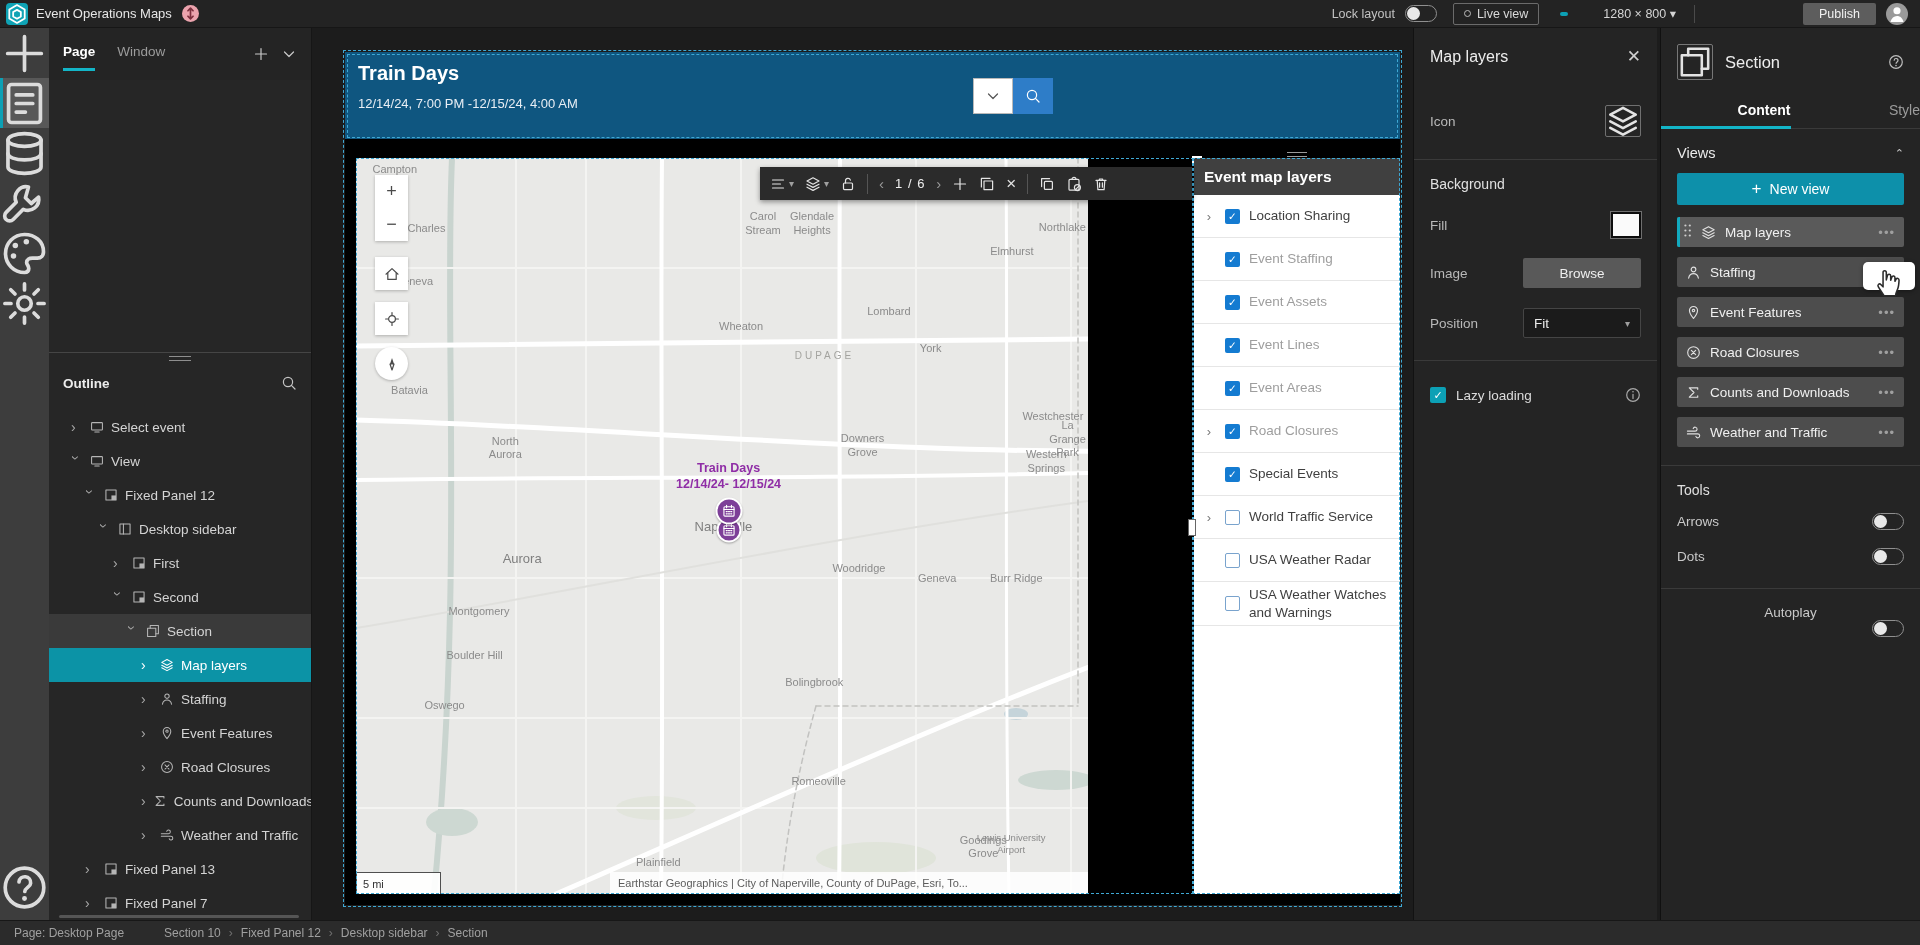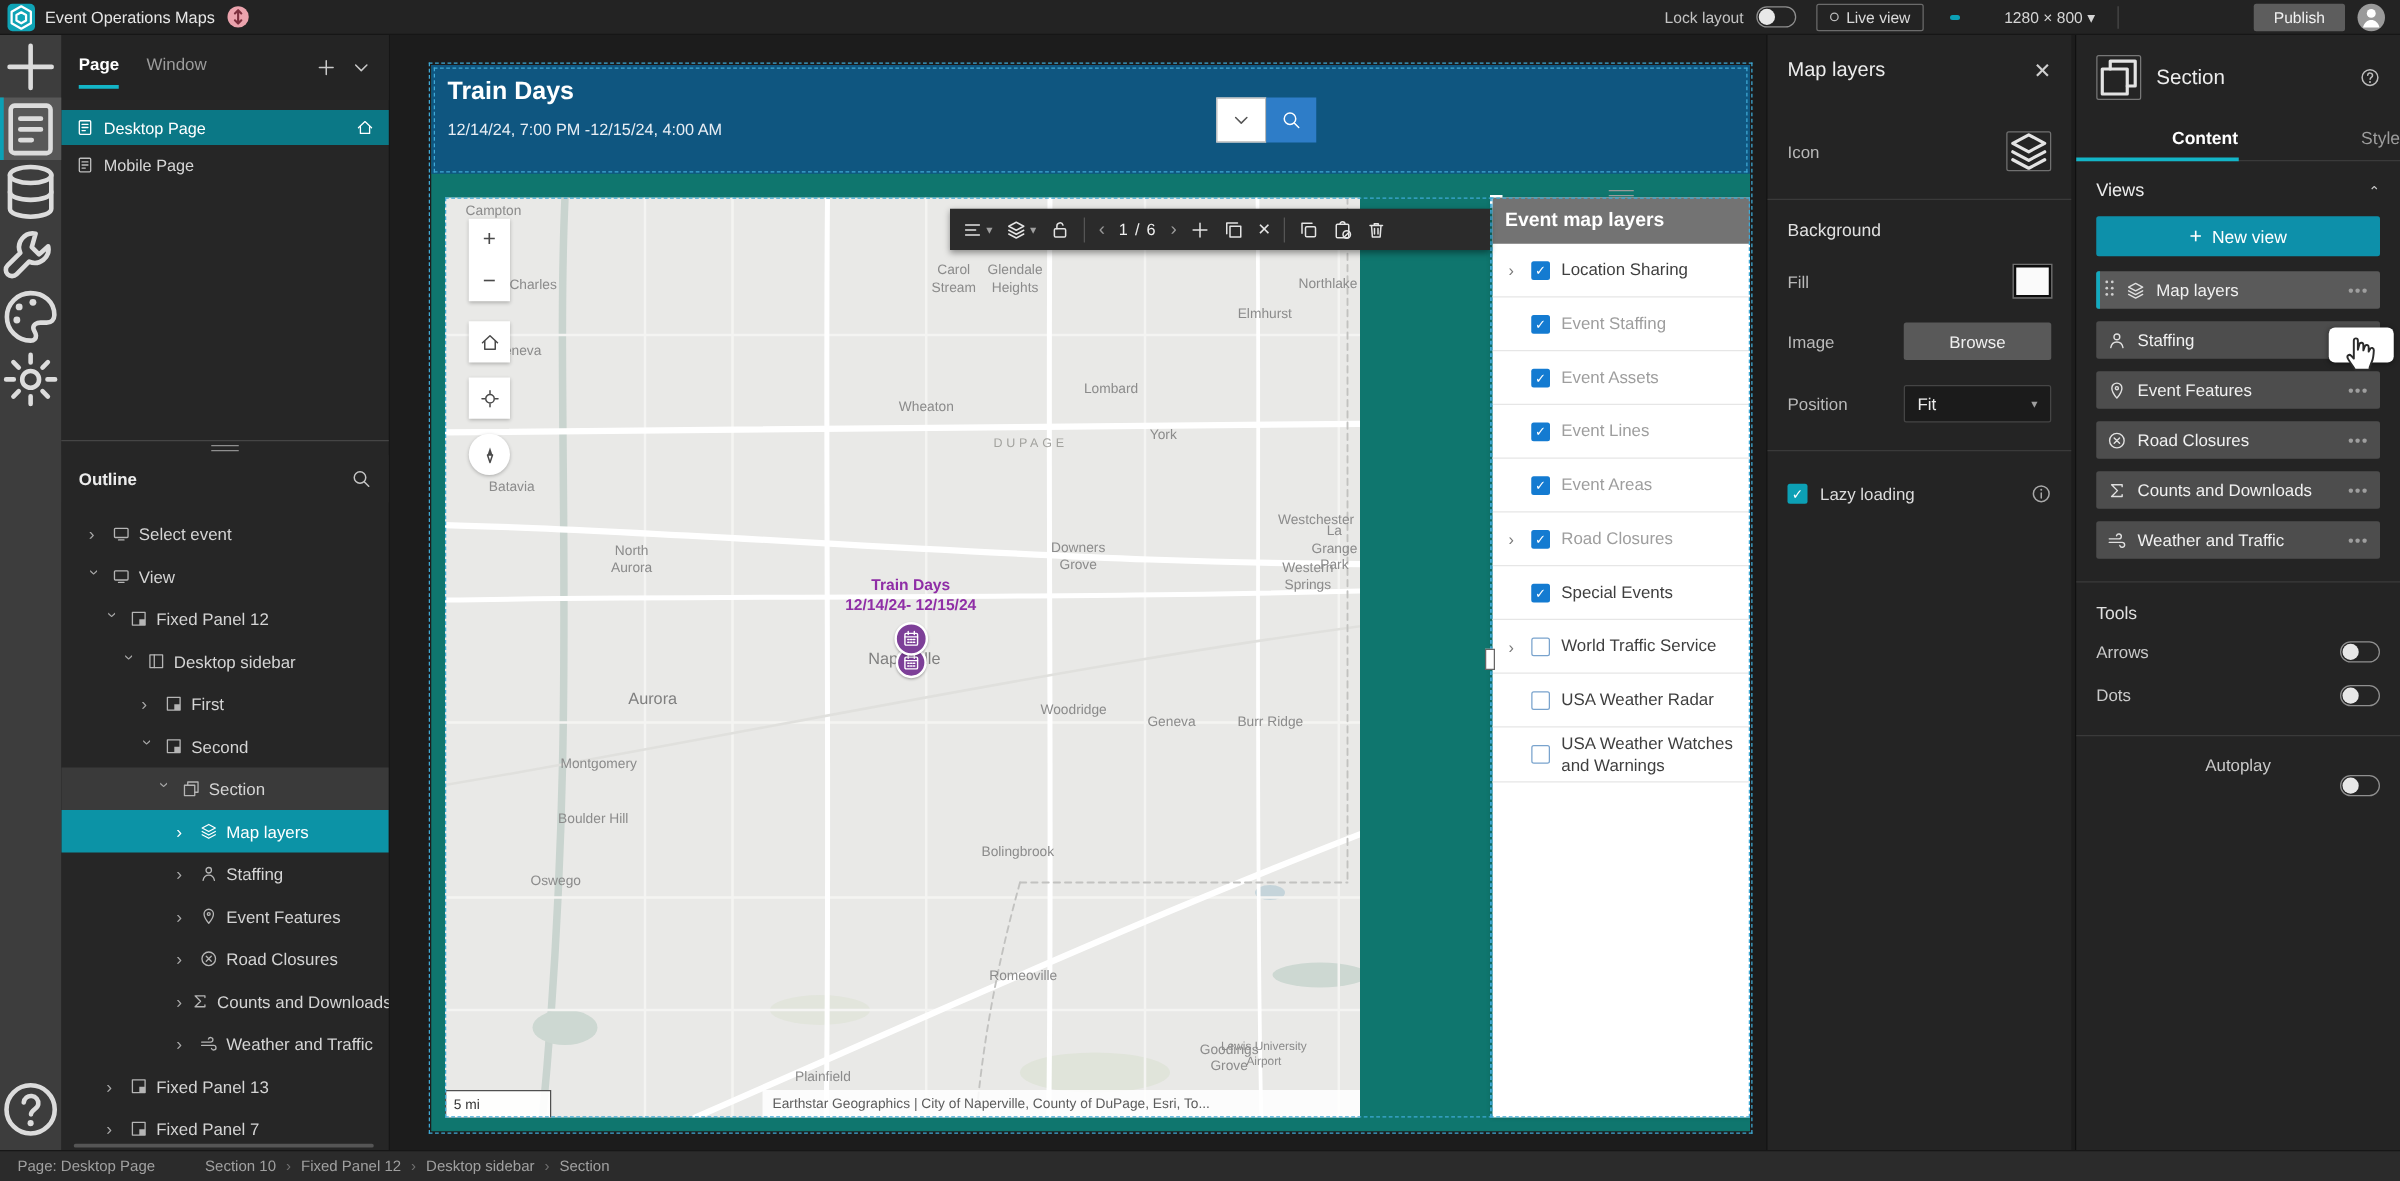--- a/index.html
+++ b/index.html
@@ -59,21 +59,21 @@
   .tree-row .chev{width:12px;color:#a8a8a8;font-size:14px;display:inline-block;transform-origin:45% 50%;}
   .tree-row .chev.exp{transform:rotate(90deg);}
   .tree-row .ic{color:#b5b5b5;}
   .tree-row .ic svg{width:14px;height:14px;}
   .tree-row.parent{background:#3a3a3a;}
   .tree-row.sel{background:#0c93a6;color:#fff;}
   .tree-row.sel .chev,.tree-row.sel .ic{color:#fff;}
   #tree-endbar{position:absolute;left:10px;bottom:2px;width:240px;height:3px;background:#555;border-radius:2px;}
 
   
-  #artboard{left:345px;top:52px;width:1055px;height:853px;background:#0f766e;z-index:1;}
+  #artboard{left:345px;top:52px;width:1055px;height:853px;background:#000000;z-index:1;}
   #app-header{position:absolute;left:0;top:0;width:1055px;height:87px;background:#0f5680;}
   #hdr-title{position:absolute;left:13px;top:10px;color:#fff;font-size:20px;font-weight:bold;}
   #hdr-dates{position:absolute;left:13px;top:44px;color:#e8eef4;font-size:13px;}
   #searchbar{position:absolute;left:628px;top:26px;width:412px;height:36px;display:flex;}
   #search-chev{width:40px;background:#fff;border:1px solid #b9b9b9;display:flex;align-items:center;justify-content:center;color:#555;}
   #search-input{flex:1;border:1px solid #b9b9b9;border-left:none;padding:0 10px;font-size:14px;color:#333;outline:none;font-family:"Liberation Sans",sans-serif;}
   #search-input::placeholder{color:#9b9b9b;}
   #search-btn{width:40px;background:#2e7dc8;display:flex;align-items:center;justify-content:center;color:#fff;}
 
   
@@ -101,21 +101,21 @@
   #fl-toolbar .grp{display:flex;align-items:center;gap:3px;}
   #fl-toolbar .chv{font-size:10px;color:#9f9f9f;}
   #fl-toolbar .pg{font-size:13px;color:#f0f0f0;letter-spacing:1px;}
   #fl-toolbar .nav{color:#9a9a9a;font-size:15px;}
   #fl-toolbar .x{font-size:17px;color:#e4e4e4;line-height:1;}
   #fl-toolbar .vd{width:1px;height:20px;background:#555;}
 
   
   #evt-panel{left:1194px;top:158px;width:206px;height:736px;background:#fff;z-index:22;box-shadow:-1px 0 4px rgba(0,0,0,.15);}
   #evt-panel-grip{position:absolute;left:50%;top:-6px;transform:translateX(-50%);width:20px;height:5px;border-top:1.6px solid #9a9a9a;border-bottom:1.6px solid #9a9a9a;}
-  #evt-panel-title{height:37px;background:#737373;color:#fff;font-size:15.5px;font-weight:bold;display:flex;align-items:center;padding:0 10px;position:relative;}
+  #evt-panel-title{height:37px;background:#404040;color:#fff;font-size:15.5px;font-weight:bold;display:flex;align-items:center;padding:0 10px;position:relative;}
   #evt-corner{position:absolute;left:-2px;top:-2px;width:10px;height:10px;border-left:2px solid #fff;border-top:2px solid #fff;}
   .el-row{min-height:43px;display:flex;align-items:center;padding:4px 8px 4px 8px;border-bottom:1px solid #e6e6e6;gap:9px;}
   .el-chev{width:14px;color:#7a7a7a;font-size:13px;text-align:center;flex:none;}
   .el-cb{width:15px;height:15px;border-radius:2px;flex:none;display:flex;align-items:center;justify-content:center;font-size:10.5px;color:#fff;}
   .el-cb.on{background:#147bd1;}
   .el-cb.off{background:#fff;border:1.4px solid #79a3cd;}
   .el-label{font-size:13.5px;color:#3f3f3f;line-height:1.3;width:138px;}
   .el-label.muted{color:#9e9e9e;}
 
   
@@ -321,47 +321,20 @@
             <path d="M8 2.5v11M2.5 8h11"></path>
           </svg>
         </span>
       <span class="ic">
           <svg viewBox="0 0 16 16" fill="none" stroke="currentColor" stroke-width="1.2" stroke-linecap="round" stroke-linejoin="round">
             <path d="m3.5 6 4.5 4.5L12.5 6"></path>
           </svg>
         </span>
     </span>
   </div>
-  <div id="pages-list">
-      <div class="page-row sel">
-    <span class="ic s14">
-          <svg viewBox="0 0 16 16" fill="none" stroke="currentColor" stroke-width="1.2" stroke-linecap="round" stroke-linejoin="round">
-            <rect x="2.8" y="1.8" width="10.4" height="12.4" rx="1"></rect>
-            <path d="M5.3 5.2h5.4M5.3 8h5.4M5.3 10.8h3"></path>
-          </svg>
-        </span>
-    <span>Desktop Page</span>
-    <span class="ic s14 home">
-          <svg viewBox="0 0 16 16" fill="none" stroke="currentColor" stroke-width="1.2" stroke-linecap="round" stroke-linejoin="round">
-            <path d="m2 8.2 6-5.6 6 5.6"></path>
-            <path d="M3.8 7v6.4h8.4V7"></path>
-          </svg>
-        </span>
-  </div>
-      <div class="page-row ">
-    <span class="ic s14">
-          <svg viewBox="0 0 16 16" fill="none" stroke="currentColor" stroke-width="1.2" stroke-linecap="round" stroke-linejoin="round">
-            <rect x="2.8" y="1.8" width="10.4" height="12.4" rx="1"></rect>
-            <path d="M5.3 5.2h5.4M5.3 8h5.4M5.3 10.8h3"></path>
-          </svg>
-        </span>
-    <span>Mobile Page</span>
-
-  </div>
-    </div>
   <div id="lp-divider">
       <div class="grip"></div>
     </div>
   <div id="outline-head">
     <span id="outline-title">Outline</span>
     <span class="ic">
         <svg viewBox="0 0 16 16" fill="none" stroke="currentColor" stroke-width="1.2" stroke-linecap="round" stroke-linejoin="round">
           <circle cx="7" cy="7" r="4.6"></circle>
           <path d="m10.4 10.4 3.6 3.6"></path>
         </svg>

